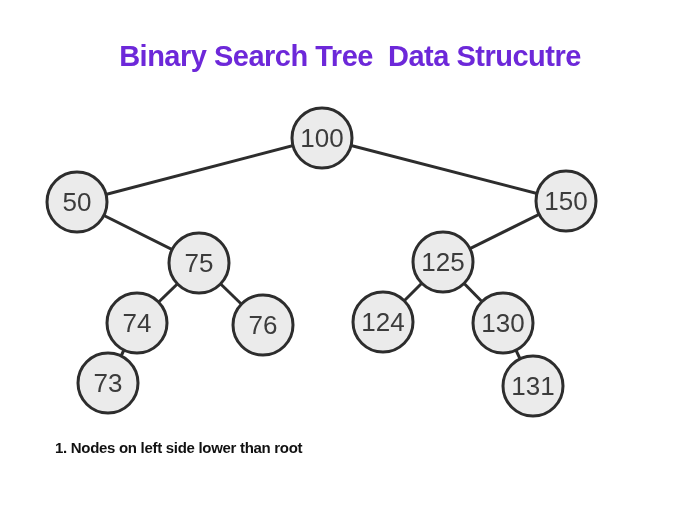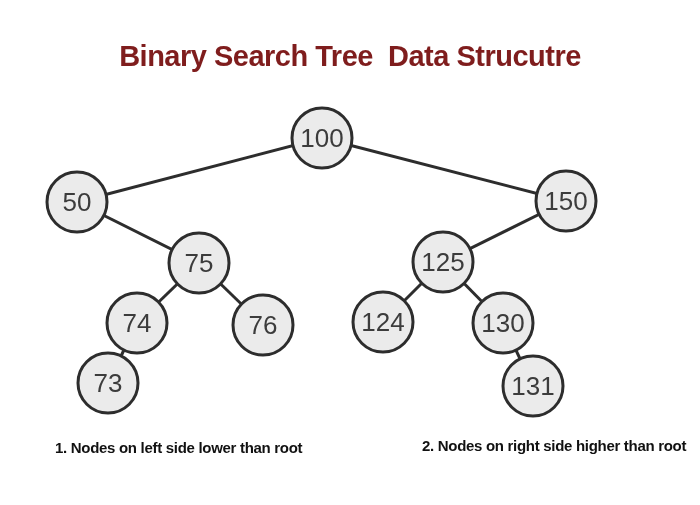--- a/index.html
+++ b/index.html
@@ -21,21 +21,21 @@
     position: absolute;
     top: 40px;
     left: 0;
     width: 700px;
     margin: 0;
     text-align: center;
     font-family: "Liberation Sans", sans-serif;
     font-size: 29px;
     font-weight: bold;
     letter-spacing: -0.5px;
-    color: #7f1d1d;
+    color: #6d28d9;
     white-space: pre;
   }
   .tree-svg {
     position: absolute;
     top: 0;
     left: 0;
     width: 700px;
     height: 505px;
   }
   .tree-svg text {
@@ -114,15 +114,14 @@
         <text x="108" y="383" dy="0.35em" text-anchor="middle" fill="#3c3c3c">73</text>
       </g>
       <g>
         <circle cx="533" cy="386" r="30" fill="#ebebeb" stroke="#2d2d2d" stroke-width="3"></circle>
         <text x="533" y="386" dy="0.35em" text-anchor="middle" fill="#3c3c3c">131</text>
       </g>
     </svg>
 
   <div class="note note-left">1. Nodes on left side lower than root</div>
 
-  <div class="note note-right">2. Nodes on right side higher than root</div>
 
 </div>
 
 </body></html>

